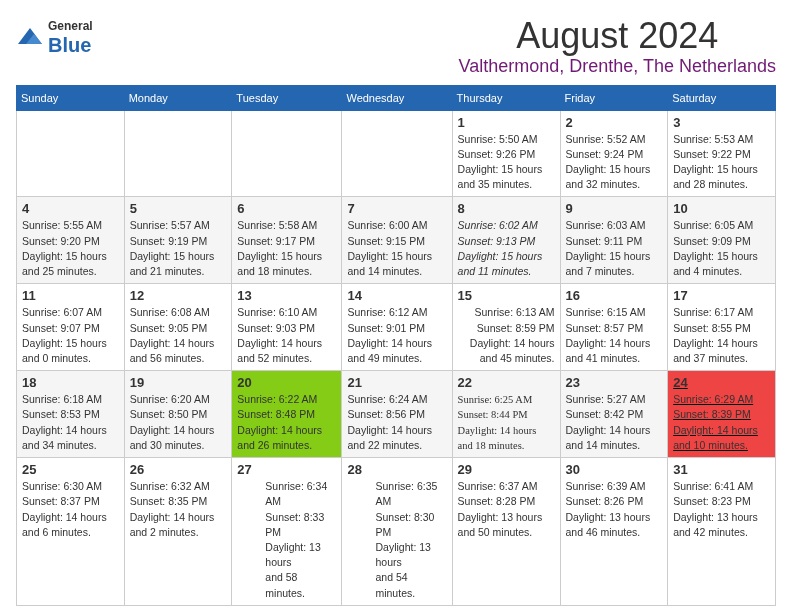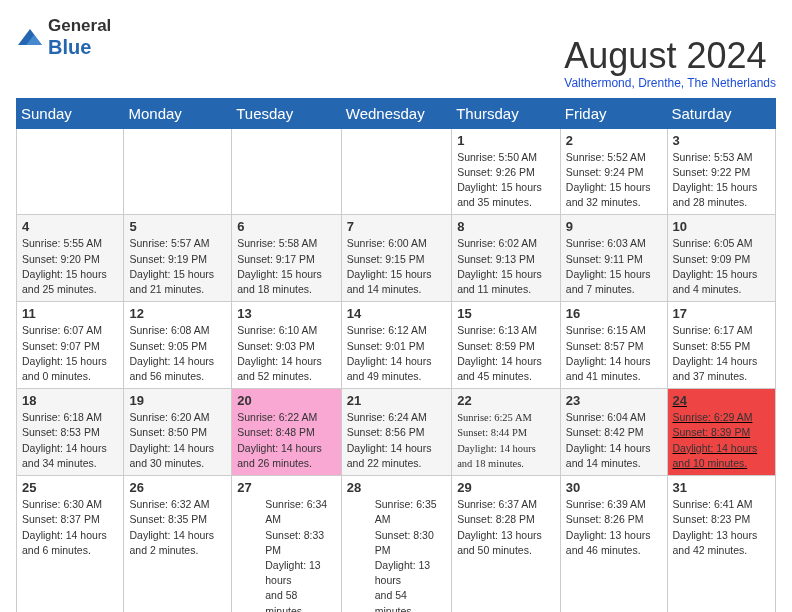--- a/index.html
+++ b/index.html
@@ -19,44 +19,43 @@
     .logo {
       display: flex;
       align-items: center;
       gap: 4px;
     }
     .logo-icon {
       width: 28px;
       height: 22px;
     }
     .title-area {
-      text-align: left;
-      margin-top: 20px;
+      text-align: center;
     }
     .main-title {
       font-size: 36px;
       font-weight: normal;
       color: #333;
       line-height: 1.1;
     }
     .subtitle {
-      font-size: 12px;
-      color: #1d4ed8;
+      font-size: 18px;
+      color: #701a75;
     }
     .calendar-table {
       width: 100%;
       border-collapse: collapse;
       font-size: 11px;
     }
     .calendar-table th {
       background-color: #2566b0;
       color: #fff;
       padding: 6px 4px;
       text-align: left;
-      font-size: 15px;
+      font-size: 11px;
       font-weight: normal;
       border: 1px solid #2566b0;
     }
     .calendar-table td {
       border: 1px solid #ccc;
       vertical-align: top;
       padding: 4px 5px;
       width: 113px;
       min-height: 80px;
       background: #fff;
@@ -87,21 +86,21 @@
 </head>
 <body>
 
 <div class="header-area">
   <div class="logo">
     <svg class="logo-icon" viewBox="0 0 28 22" xmlns="http://www.w3.org/2000/svg">
       <polygon points="14,2 26,18 2,18" fill="#2566b0"></polygon>
       <polygon points="18,8 26,18 10,18" fill="#5599dd" opacity="0.7"></polygon>
     </svg>
     <div>
-      <span style="font-size:17px;font-weight:bold;color:#333;">General</span><br>
+      <span style="font-size:12px;font-weight:bold;color:#333;">General</span><br>
       <span style="font-size:20px;font-weight:bold;color:#2566b0;">Blue</span>
     </div>
   </div>
   <div class="title-area">
     <div class="main-title">August 2024</div>
     <div class="subtitle">Valthermond, Drenthe, The Netherlands</div>
   </div>
 </div>
 
 <table class="calendar-table">
@@ -168,21 +167,21 @@
         </td>
         <td style="background: rgb(245, 245, 245);">
           <div class="day-number">7</div>
           <div class="day-detail" style="white-space: pre-line;">Sunrise: 6:00 AM
 Sunset: 9:15 PM
 Daylight: 15 hours
 and 14 minutes.</div>
         </td>
         <td style="background: rgb(245, 245, 245);">
           <div class="day-number">8</div>
-          <div class="day-detail" style="white-space: pre-line;">Sunrise: 6:02 AM
+          <div class="day-detail" style="white-space: pre-line; font-style: italic;">Sunrise: 6:02 AM
 Sunset: 9:13 PM
 Daylight: 15 hours
 and 11 minutes.</div>
         </td>
         <td style="background: rgb(245, 245, 245);">
           <div class="day-number">9</div>
           <div class="day-detail" style="white-space: pre-line;">Sunrise: 6:03 AM
 Sunset: 9:11 PM
 Daylight: 15 hours
 and 7 minutes.</div>
@@ -219,21 +218,21 @@
         </td>
         <td>
           <div class="day-number">14</div>
           <div class="day-detail" style="white-space: pre-line;">Sunrise: 6:12 AM
 Sunset: 9:01 PM
 Daylight: 14 hours
 and 49 minutes.</div>
         </td>
         <td>
           <div class="day-number">15</div>
-          <div class="day-detail" style="white-space: pre-line;">Sunrise: 6:13 AM
+          <div class="day-detail" style="white-space: pre-line; text-align: right;">Sunrise: 6:13 AM
 Sunset: 8:59 PM
 Daylight: 14 hours
 and 45 minutes.</div>
         </td>
         <td>
           <div class="day-number">16</div>
           <div class="day-detail" style="white-space: pre-line;">Sunrise: 6:15 AM
 Sunset: 8:57 PM
 Daylight: 14 hours
 and 41 minutes.</div>
@@ -254,21 +253,21 @@
 Daylight: 14 hours
 and 34 minutes.</div>
         </td>
         <td style="background: rgb(245, 245, 245);">
           <div class="day-number">19</div>
           <div class="day-detail" style="white-space: pre-line;">Sunrise: 6:20 AM
 Sunset: 8:50 PM
 Daylight: 14 hours
 and 30 minutes.</div>
         </td>
-        <td style="background: #f9a8d4;">
+        <td style="background: #84cc16;">
           <div class="day-number">20</div>
           <div class="day-detail" style="white-space: pre-line;">Sunrise: 6:22 AM
 Sunset: 8:48 PM
 Daylight: 14 hours
 and 26 minutes.</div>
         </td>
         <td style="background: rgb(245, 245, 245);">
           <div class="day-number">21</div>
           <div class="day-detail" style="white-space: pre-line;">Sunrise: 6:24 AM
 Sunset: 8:56 PM
@@ -277,21 +276,21 @@
         </td>
         <td style="background: rgb(245, 245, 245);">
           <div class="day-number">22</div>
           <div class="day-detail" style="white-space: pre-line; font-family: Liberation Serif, serif;">Sunrise: 6:25 AM
 Sunset: 8:44 PM
 Daylight: 14 hours
 and 18 minutes.</div>
         </td>
         <td style="background: rgb(245, 245, 245);">
           <div class="day-number">23</div>
-          <div class="day-detail" style="white-space: pre-line;">Sunrise: 6:04 AM
+          <div class="day-detail" style="white-space: pre-line;">Sunrise: 5:27 AM
 Sunset: 8:42 PM
 Daylight: 14 hours
 and 14 minutes.</div>
         </td>
         <td style="background: #ef4444; text-decoration: underline;">
           <div class="day-number">24</div>
           <div class="day-detail" style="white-space: pre-line;">Sunrise: 6:29 AM
 Sunset: 8:39 PM
 Daylight: 14 hours
 and 10 minutes.</div>

